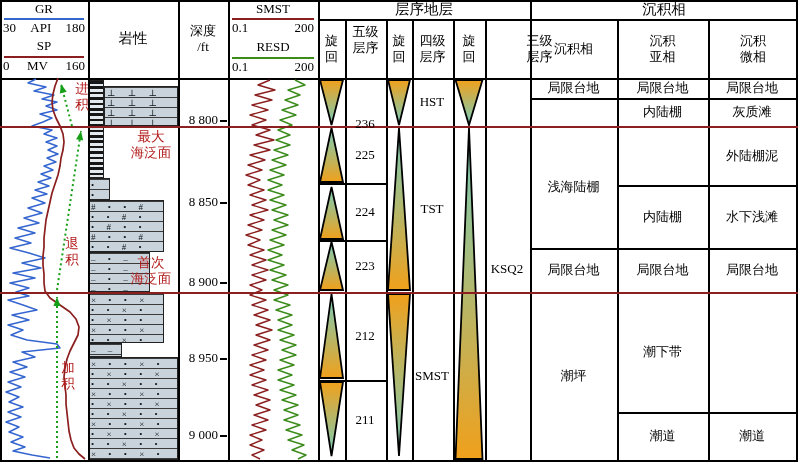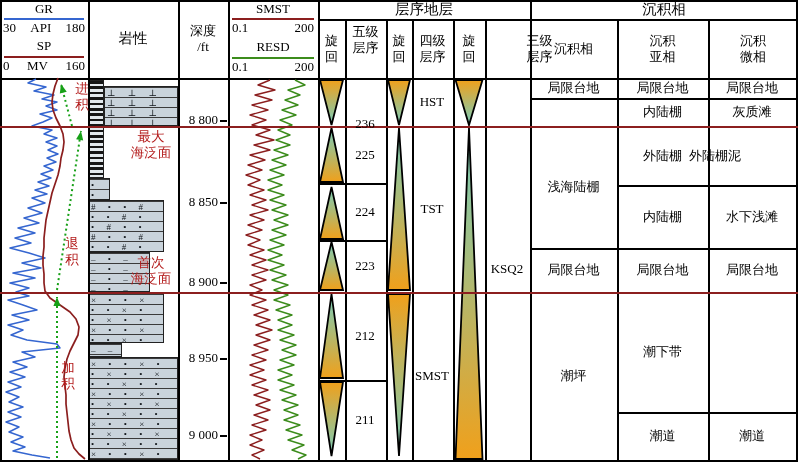--- a/index.html
+++ b/index.html
@@ -133,28 +133,27 @@
     <div class="lbl num" style="left: 410px; top: 92px; width: 44px; height: 20px;">HST</div>
     <div class="lbl num" style="left: 410px; top: 199px; width: 44px; height: 20px;">TST</div>
     <div class="lbl num" style="left: 410px; top: 366px; width: 44px; height: 20px;">SMST</div>
     <div class="lbl num" style="left: 483px; top: 259px; width: 48px; height: 20px;">KSQ2</div>
     <div class="lbl" style="left: 530px; top: 78px; width: 87px; height: 20px;">局限台地</div>
     <div class="lbl" style="left: 530px; top: 177px; width: 87px; height: 20px;">浅海陆棚</div>
     <div class="lbl" style="left: 530px; top: 260px; width: 87px; height: 20px;">局限台地</div>
     <div class="lbl" style="left: 530px; top: 366px; width: 87px; height: 20px;">潮坪</div>
     <div class="lbl" style="left: 617px; top: 78px; width: 91px; height: 20px;">局限台地</div>
     <div class="lbl" style="left: 617px; top: 102px; width: 91px; height: 20px;">内陆棚</div>
-    <div class="lbl" style="left: 617px; top: 145.5px; width: 91px; height: 20px;">外陆棚</div>
     <div class="lbl" style="left: 617px; top: 206.5px; width: 91px; height: 20px;">内陆棚</div>
     <div class="lbl" style="left: 617px; top: 260px; width: 91px; height: 20px;">局限台地</div>
     <div class="lbl" style="left: 617px; top: 342px; width: 91px; height: 20px;">潮下带</div>
     <div class="lbl" style="left: 617px; top: 426px; width: 91px; height: 20px;">潮道</div>
     <div class="lbl" style="left: 708px; top: 78px; width: 88px; height: 20px;">局限台地</div>
     <div class="lbl" style="left: 708px; top: 102px; width: 88px; height: 20px;">灰质滩</div>
-    <div class="lbl" style="left: 671px; top: 145.5px; width: 88px; height: 20px;">外陆棚泥</div>
+    <div class="lbl" style="left: 708px; top: 145.5px; width: 88px; height: 20px;">外陆棚泥</div>
     <div class="lbl" style="left: 708px; top: 206.5px; width: 88px; height: 20px;">水下浅滩</div>
     <div class="lbl" style="left: 708px; top: 260px; width: 88px; height: 20px;">局限台地</div>
     <div class="lbl" style="left: 708px; top: 426px; width: 88px; height: 20px;">潮道</div>
     <div class="litho p-shale" style="left: 88px; top: 80px; width: 16px; height: 98px;"></div>
     <div class="litho p-brick" style="left: 104px; top: 86px; width: 74px; height: 40px;">⊥ ⊥ ⊥ ⊥ ⊥ ⊥ ⊥ ⊥ ⊥ ⊥ ⊥ ⊥ ⊥ ⊥ ⊥ ⊥  ⊥ ⊥ ⊥ ⊥ ⊥ ⊥ ⊥ ⊥ ⊥ ⊥ ⊥ ⊥ ⊥ ⊥ ⊥ ⊥  ⊥ ⊥ ⊥ ⊥ ⊥ ⊥ ⊥ ⊥ ⊥ ⊥ ⊥ ⊥ ⊥ ⊥ ⊥ ⊥  ⊥ ⊥ ⊥ ⊥ ⊥ ⊥ ⊥ ⊥ ⊥ ⊥ ⊥ ⊥ ⊥ ⊥ ⊥ ⊥  ⊥ ⊥ ⊥ ⊥ ⊥ ⊥ ⊥ ⊥ ⊥ ⊥ ⊥ ⊥ ⊥ ⊥ ⊥ ⊥  ⊥ ⊥ ⊥ ⊥ ⊥ ⊥ ⊥ ⊥ ⊥ ⊥ ⊥ ⊥ ⊥ ⊥ ⊥ ⊥  ⊥ ⊥ ⊥ ⊥ ⊥ ⊥ ⊥ ⊥ ⊥ ⊥ ⊥ ⊥ ⊥ ⊥ ⊥ ⊥  ⊥ ⊥ ⊥ ⊥ ⊥ ⊥ ⊥ ⊥ ⊥ ⊥ ⊥ ⊥ ⊥ ⊥ ⊥ ⊥  ⊥ ⊥ ⊥ ⊥ ⊥ ⊥ ⊥ ⊥ ⊥ ⊥ ⊥ ⊥ ⊥ ⊥ ⊥ ⊥  ⊥ ⊥ ⊥ ⊥ ⊥ ⊥ ⊥ ⊥ ⊥ ⊥ ⊥ ⊥ ⊥ ⊥ ⊥ ⊥  ⊥ ⊥ ⊥ ⊥ ⊥ ⊥ ⊥ ⊥ ⊥ ⊥ ⊥ ⊥ ⊥ ⊥ ⊥ ⊥  ⊥ ⊥ ⊥ ⊥ ⊥ ⊥ ⊥ ⊥ ⊥ ⊥ ⊥ ⊥ ⊥ ⊥ ⊥ ⊥  ⊥ ⊥ ⊥ ⊥ ⊥ ⊥ ⊥ ⊥ ⊥ ⊥ ⊥ ⊥ ⊥ ⊥ ⊥ ⊥  ⊥ ⊥ ⊥ ⊥ ⊥ ⊥ ⊥ ⊥ ⊥ ⊥ ⊥ ⊥ ⊥ ⊥ ⊥ ⊥  </div>
     <div class="litho p-brick" style="left: 88px; top: 178px; width: 22px; height: 22px;">• • • •  • • • •  • • • •  • • • •  • • • •  • • • •  • • • •  • • • •  • • • •  • • • •  • • • •  • • • •  • • • •  • • • •  </div>
     <div class="litho p-brick" style="left: 88px; top: 200px; width: 76px; height: 52px;"># • • # • • # • • # • • # • •  # • • # • • # • • # • • # • •  # • • # • • # • • # • • # • •  # • • # • • # • • # • • # • •  # • • # • • # • • # • • # • •  # • • # • • # • • # • • # • •  # • • # • • # • • # • • # • •  # • • # • • # • • # • • # • •  # • • # • • # • • # • • # • •  # • • # • • # • • # • • # • •  # • • # • • # • • # • • # • •  # • • # • • # • • # • • # • •  # • • # • • # • • # • • # • •  # • • # • • # • • # • • # • •  </div>
     <div class="litho p-brick" style="left: 88px; top: 252px; width: 62px; height: 40px;">– • – – • – – • – – • –  – • – – • – – • – – • –  – • – – • – – • – – • –  – • – – • – – • – – • –  – • – – • – – • – – • –  – • – – • – – • – – • –  – • – – • – – • – – • –  – • – – • – – • – – • –  – • – – • – – • – – • –  – • – – • – – • – – • –  – • – – • – – • – – • –  – • – – • – – • – – • –  – • – – • – – • – – • –  – • – – • – – • – – • –  </div>
     <div class="litho p-brick" style="left: 88px; top: 293px; width: 76px; height: 50px;">× • • × • • × • • × • • × • •  × • • × • • × • • × • • × • •  × • • × • • × • • × • • × • •  × • • × • • × • • × • • × • •  × • • × • • × • • × • • × • •  × • • × • • × • • × • • × • •  × • • × • • × • • × • • × • •  × • • × • • × • • × • • × • •  × • • × • • × • • × • • × • •  × • • × • • × • • × • • × • •  × • • × • • × • • × • • × • •  × • • × • • × • • × • • × • •  × • • × • • × • • × • • × • •  × • • × • • × • • × • • × • •  </div>
     <div class="litho p-brick" style="left: 88px; top: 343px; width: 34px; height: 14px;">– – – –  – – – –  – – – –  – – – –  – – – –  – – – –  – – – –  – – – –  – – – –  – – – –  – – – –  – – – –  – – – –  – – – –  </div>

